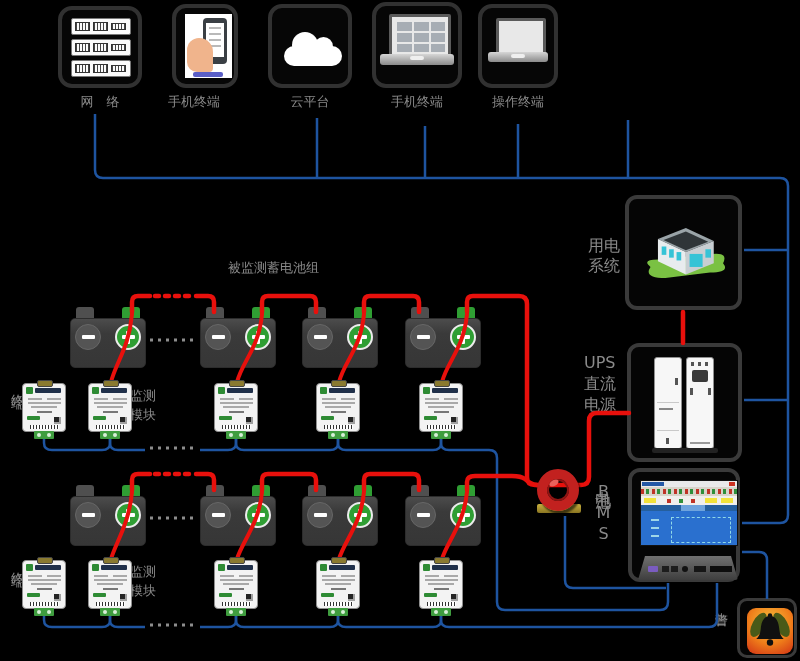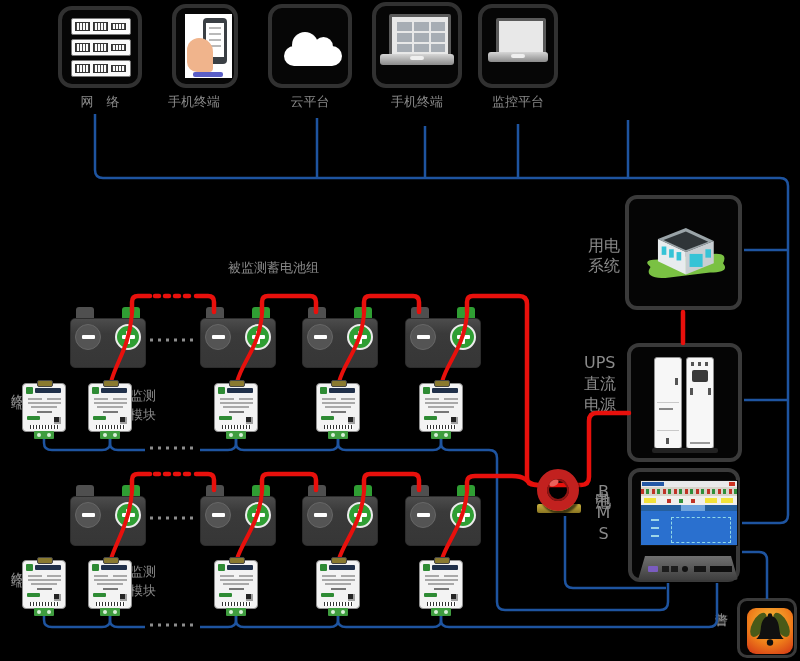--- a/index.html
+++ b/index.html
@@ -210,21 +210,21 @@
   <div class="lbl" style="left:372px;top:92px;width:90px;text-align:center;">手机终端</div>
 
   <div class="nbox" style="left:478px;top:4px;width:80px;height:84px;">
     <div>
       <div class="lap-scr" style="left:14px;top:10px;width:44px;height:32px;"></div>
       <div class="lap-base" style="left:6px;top:44px;width:60px;height:10px;">
           <i></i>
         </div>
     </div>
   </div>
-  <div class="lbl" style="left:478px;top:92px;width:80px;text-align:center;">监控平台</div>
+  <div class="lbl" style="left:478px;top:92px;width:80px;text-align:center;">操作终端</div>
 
 
   <div class="rbox" style="left:625px;top:195px;width:117px;height:115px;">
     <svg class="icon-abs" style="left:8px;top:14px;" width="94" height="80" viewBox="0 0 100 86">
       <path d="M14,58 Q4,50 22,50 L80,44 Q98,42 92,54 Q100,64 78,64 L30,70 Q6,70 14,58 Z" fill="#7ac143"></path>
       <polygon points="22,28 52,16 82,30 52,42" fill="#9aa4a8"></polygon>
       <polygon points="28,29 52,20 76,31 52,40" fill="#2f3538"></polygon>
       <polygon points="22,28 22,52 52,66 52,42" fill="#e8ecee"></polygon>
       <polygon points="82,30 82,54 52,66 52,42" fill="#c8ced2"></polygon>
       <rect x="26" y="36" width="5" height="9" fill="#35c3d6"></rect>

